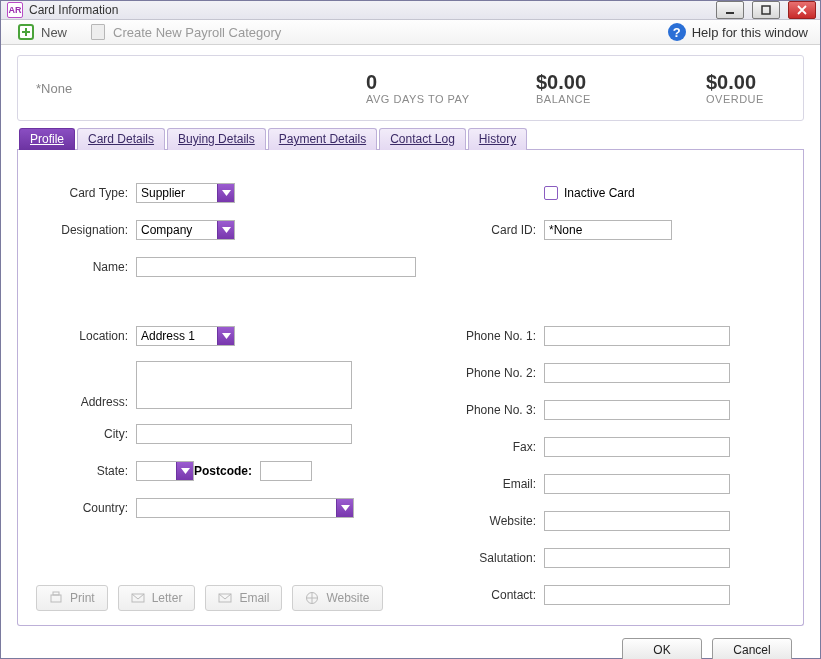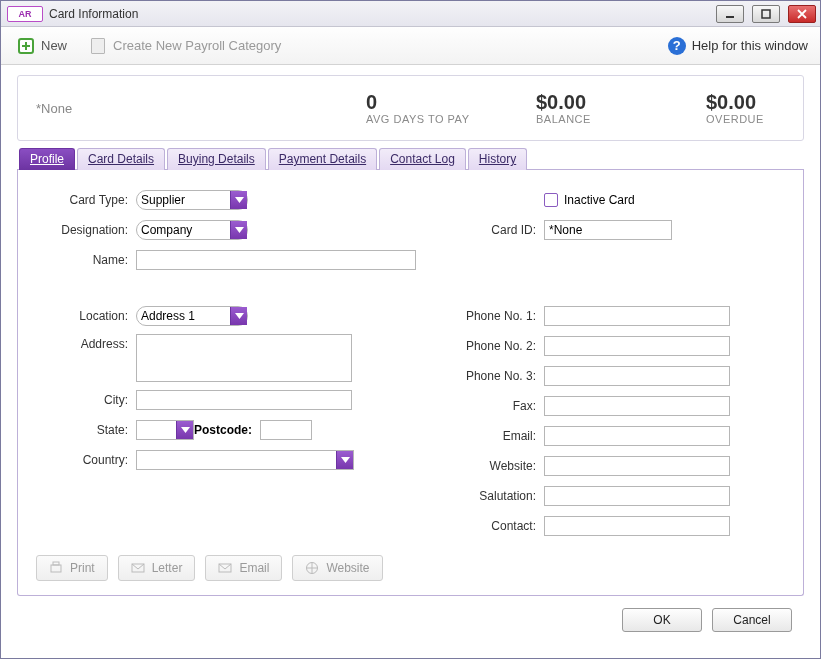--- a/index.html
+++ b/index.html
@@ -23,21 +23,21 @@
   .titlebar {
     height: 26px;
     background: linear-gradient(#f2f2f6, #e6e6ee);
     border-bottom: 1px solid #c5c5d0;
     display: flex;
     align-items: center;
     padding: 0 4px 0 6px;
     gap: 6px;
   }
   .app-icon {
-    width: 36px; height: 16px;
+    width: 16px; height: 16px;
     background: #fff;
     border: 1px solid #b94cc7;
     border-radius: 2px;
     font-size: 9px;
     font-weight: bold;
     color: #9c2fb0;
     display: flex; align-items: center; justify-content: center;
   }
   .titlebar-title { color: #333; font-size: 12px; }
   .titlebar-spacer { flex: 1; }
@@ -118,31 +118,31 @@
   }
   .tab .ul{text-decoration:underline;}
 
   .panel{
     flex:1;border:1px solid #bdb0d8;border-top:none;margin:0 4px;
     background:#fff;padding:18px 18px 12px 18px;border-radius:0 0 3px 3px;
     position:relative;
   }
   .columns{display:flex;gap:30px;}
   .col{flex:1;}
-  .form-row{display:flex;align-items:center;margin-bottom:6px;min-height:24px;}
+  .form-row{display:flex;align-items:center;margin-bottom:6px;min-height:24px;margin-top:13px;}
   .flabel{width:100px;text-align:right;padding-right:8px;color:#333;font-size:12px;}
   .rlabel{width:98px;text-align:right;padding-right:8px;color:#333;font-size:12px;}
   input[type=text], select, textarea {
     border:1px solid #b6b6b6;font-size:12px;font-family:inherit;
     padding:2px 4px;height:20px;background:#fff;
   }
   textarea{height:48px;resize:none;}
   .w-m{width:186px;}
   .w-xs{width:58px;}
-  .w-sel{width:112px;border-radius:10px;}
+  .w-sel{width:99px;}
   .w-name{width:280px;}
   .w-post{width:52px;}
   .w-country{width:218px;}
   .select-wrap{position:relative;display:inline-flex;align-items:center;}
   .select-wrap input{padding-right:20px;}
   .dd-btn{
     position:absolute;right:1px;top:1px;width:17px;height:18px;
     background:linear-gradient(#9b5cd0,#7837ad);border-left:1px solid #6c33a1;
     display:flex;align-items:center;justify-content:center;
   }
@@ -284,21 +284,21 @@
             <div class="flabel">Location:</div>
             <div class="select-wrap">
               <input type="text" class="w-sel" value="Address 1" style="">
               <div class="dd-btn">
                   <svg width="9" height="6">
                     <path d="M0 0 L9 0 L4.5 6 Z"></path>
                   </svg>
                 </div>
             </div>
           </div>
-          <div class="form-row" style="align-items:flex-start;">
+          <div class="form-row" style="align-items:flex-end;">
             <div class="flabel" style="padding-top:3px;">Address:</div>
             <textarea class="" style="width: 216px;"></textarea>
           </div>
           <div class="form-row">
             <div class="flabel">City:</div>
             <input type="text" style="width: 216px;" value="">
           </div>
           <div class="form-row">
             <div class="flabel">State:</div>
             <div class="select-wrap">

